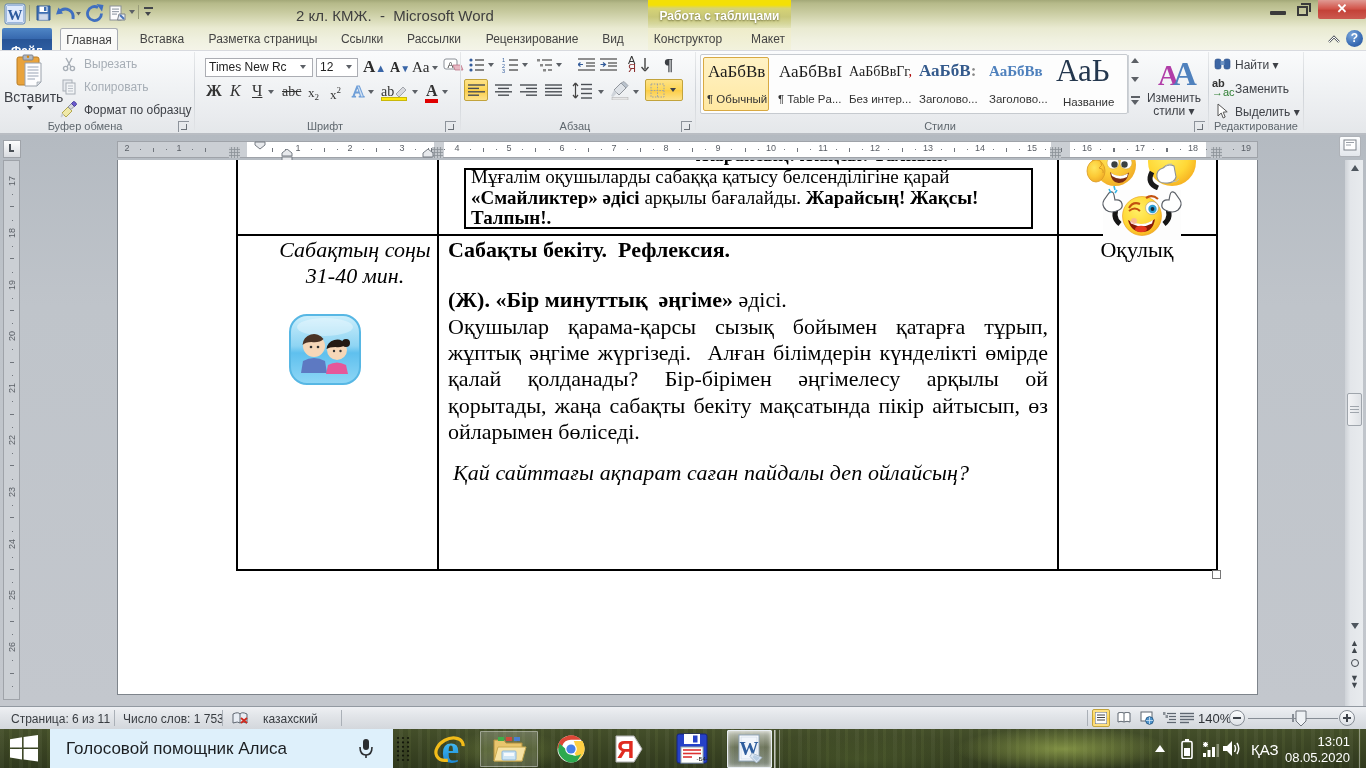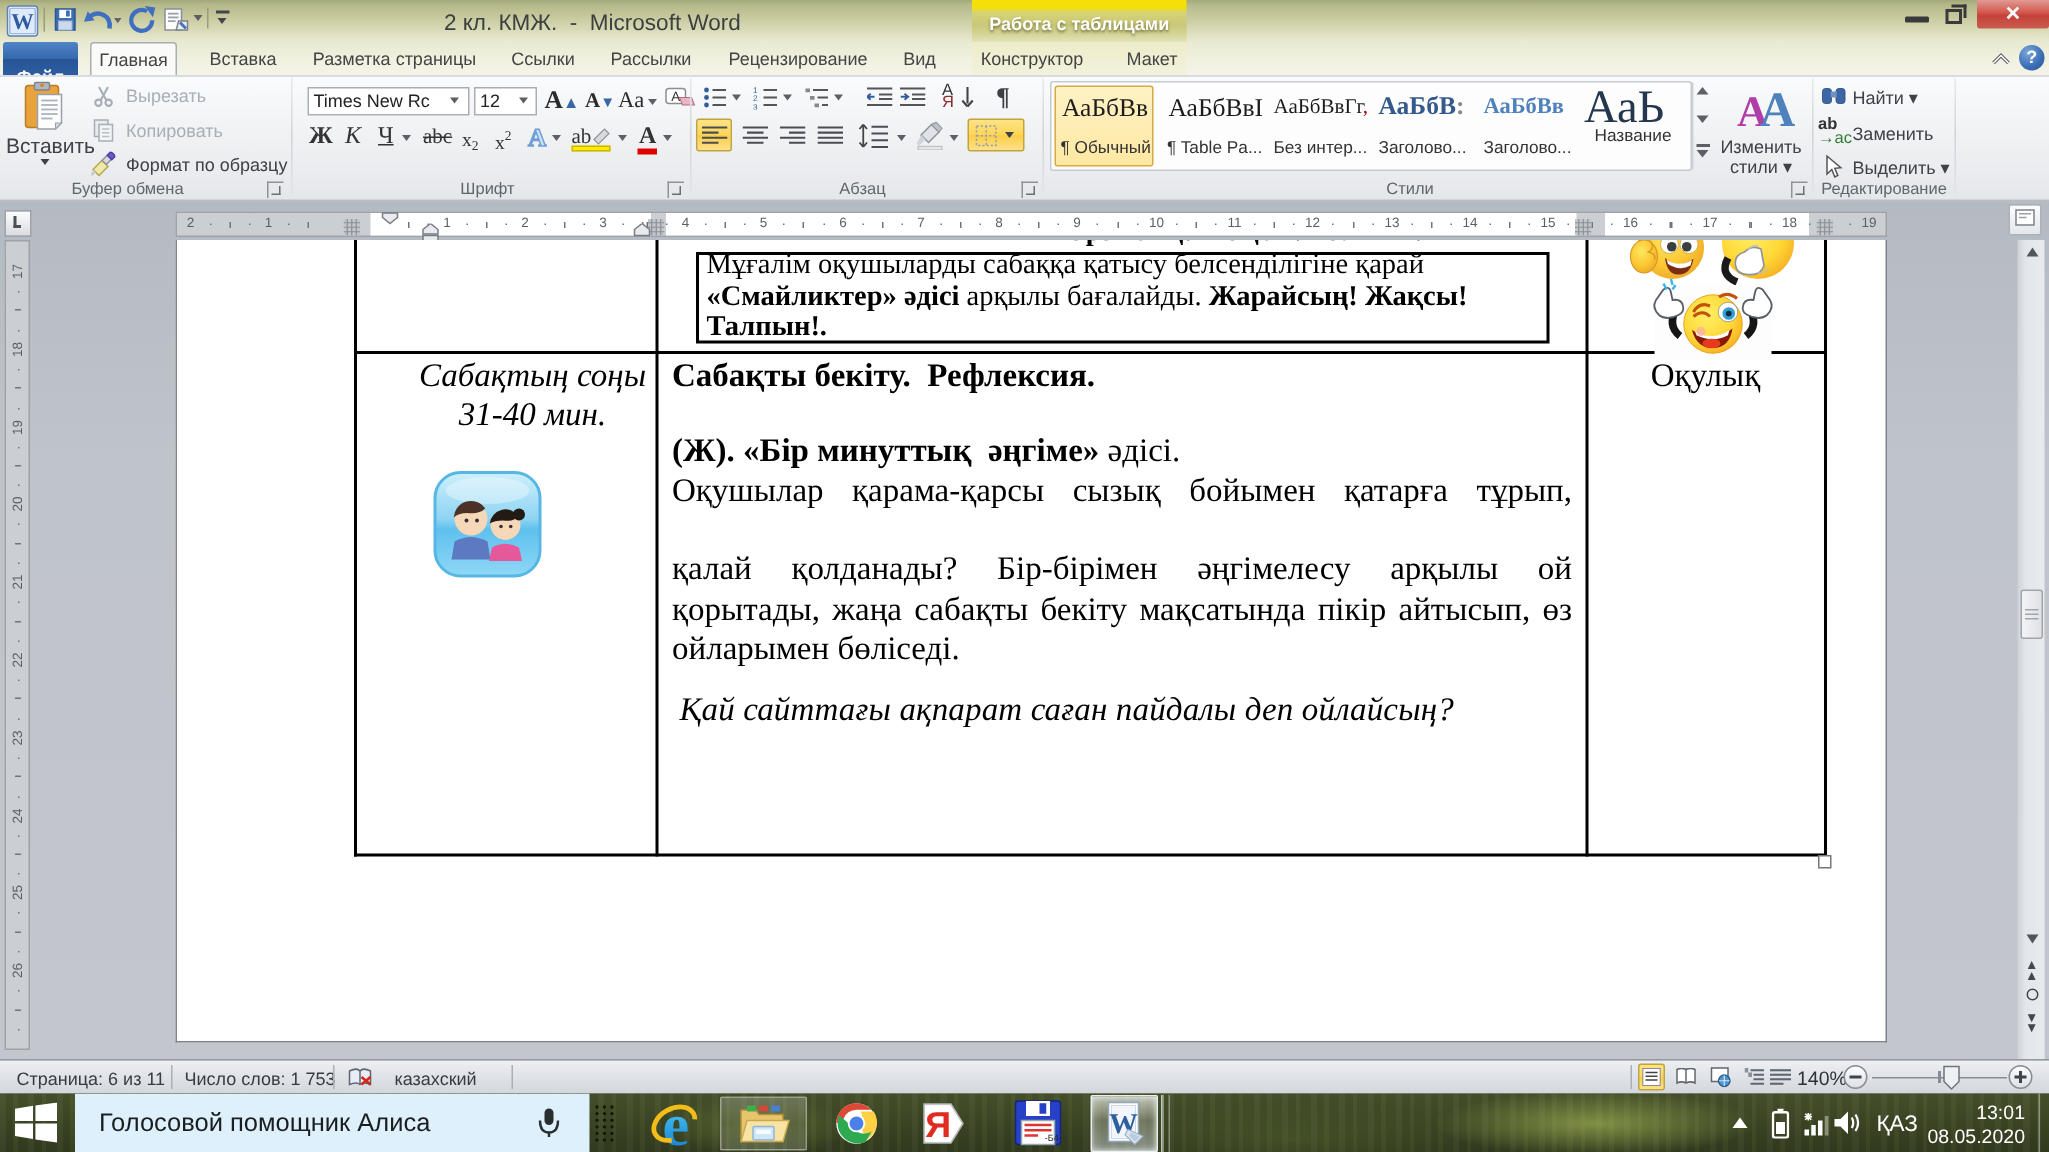--- a/index.html
+++ b/index.html
@@ -364,21 +364,21 @@
 <div class="abs" style="left:707px;top:93px;font-size:11.5px;color:#333;">¶ Обычный</div>
 <div class="abs ser" style="left:779px;top:62px;font-size:17px;color:#1c1c1c;">АаБбВвІ</div>
 <div class="abs" style="left:778px;top:93px;font-size:11.5px;color:#333;">¶ Table Pa...</div>
 <div class="abs ser" style="left:849px;top:64px;font-size:14px;color:#1c1c1c;">АаБбВвГг<span style="color:#a00;">,</span></div>
 <div class="abs" style="left:849px;top:93px;font-size:11.5px;color:#333;">Без интер...</div>
 <div class="abs ser" style="left:919px;top:61px;font-size:17px;font-weight:bold;color:#345a8c;">АаБбВ<span style="color:#888;">:</span></div>
 <div class="abs" style="left:919px;top:93px;font-size:11.5px;color:#333;">Заголово...</div>
 <div class="abs ser" style="left:989px;top:63px;font-size:15px;font-weight:bold;color:#4f81bd;">АаБбВв</div>
 <div class="abs" style="left:989px;top:93px;font-size:11.5px;color:#333;">Заголово...</div>
 <div class="abs ser" style="left:1056px;top:53px;font-size:31px;color:#24374e;">АаЬ</div>
-<div class="abs" style="left:1063px;top:85px;font-size:11.5px;color:#333;">Название</div>
+<div class="abs" style="left:1063px;top:96px;font-size:11.5px;color:#333;">Название</div>
 
 <div class="abs" style="left:1128px;top:55px;width:15px;height:58px;border-left:1px solid #cfd3d8;">
  <div style="position:absolute;left:2px;top:3px;width:0;height:0;border-left:4px solid transparent;border-right:4px solid transparent;border-bottom:5px solid #5c6066;"></div>
  <div style="position:absolute;left:2px;top:22px;width:0;height:0;border-left:4px solid transparent;border-right:4px solid transparent;border-top:5px solid #5c6066;"></div>
  <div style="position:absolute;left:2px;top:41px;width:9px;height:1.5px;background:#5c6066;"></div>
  <div style="position:absolute;left:2px;top:45px;width:0;height:0;border-left:4px solid transparent;border-right:4px solid transparent;border-top:5px solid #5c6066;"></div>
 </div>
 <div class="abs" style="left:1158px;top:56px;font-size:29px;font-weight:bold;color:#b13da8;font-family:'Liberation Serif';">A<span style="color:#4f81bd;margin-left:-6px;font-size:33px;">A</span></div>
 <div class="abs" style="left:1144px;top:92px;width:60px;text-align:center;font-size:12px;color:#3e4147;line-height:13px;">Изменить<br>стили ▾</div>
 <div class="abs glabel" style="left:880px;width:120px;">Стили</div>
@@ -656,20 +656,21 @@
      <path d="M38.5 36 a10.5 10.5 0 0 1 19 -5 q-3 4 -10 3 q-6 0 -9 2 z" fill="#231a14"></path>
      <circle cx="58" cy="30" r="4" fill="#231a14"></circle>
      <path d="M40 52 q9 -5 18 0 l2 9 -22 0 z" fill="#e5589a"></path>
      <circle cx="46" cy="38" r="1.2" fill="#333"></circle>
         <circle cx="52.5" cy="38" r="1.2" fill="#333"></circle>
    </svg>
 
    <div class="abs ser" style="left:330px;top:77px;font-size:22px;font-weight:bold;">Сабақты бекіту.&nbsp; Рефлексия.</div>
    <div class="abs ser" style="left:330px;top:127px;font-size:22px;"><b>(Ж). «Бір минуттық&nbsp; әңгіме»</b> әдісі.</div>
    <div class="abs ser jl" style="top:153.6px;">Оқушылар қарама-қарсы сызық бойымен қатарға тұрып,</div>
+   <div class="abs ser jl" style="top:180px;">жұптық әңгіме жүргізеді.&nbsp; Алған білімдерін күнделікті өмірде</div>
    <div class="abs ser jl" style="top:206.4px;">қалай қолданады? Бір-бірімен әңгімелесу арқылы ой</div>
    <div class="abs ser jl" style="top:232.8px;">қорытады, жаңа сабақты бекіту мақсатында пікір айтысып, өз</div>
    <div class="abs ser" style="left:330px;top:259.2px;font-size:22px;">ойларымен бөліседі.</div>
    <div class="abs ser" style="left:335px;top:300px;font-size:22px;font-weight:normal;font-style:italic;letter-spacing:.1px;">Қай сайттағы ақпарат саған пайдалы деп ойлайсың?</div>
 
    <div class="abs ser" style="left:940px;top:77px;width:158px;text-align:center;font-size:22px;">Оқулық</div>
 
    <svg class="abs" style="left:966px;top:0px;" width="120" height="80" viewBox="0 0 120 80">
     <defs>
      <radialGradient id="sg" cx=".4" cy=".35" r=".75">

